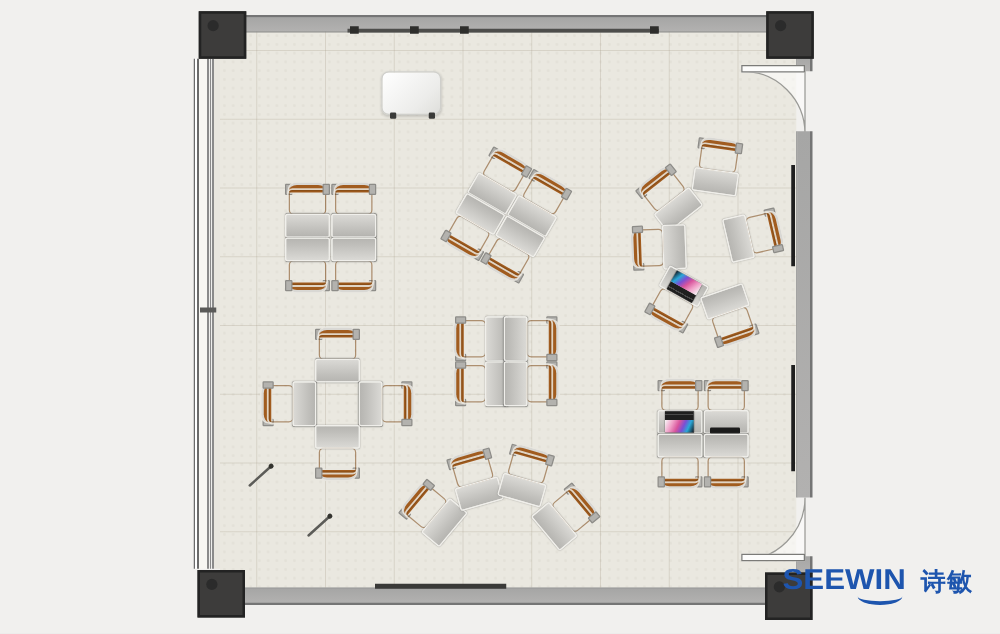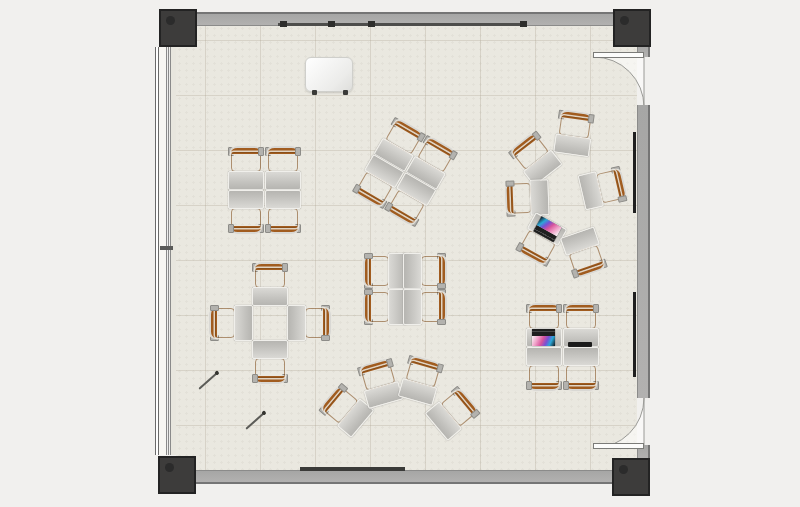--- a/index.html
+++ b/index.html
@@ -348,14 +348,19 @@
       </div>
       <div class="unit" style="left: 563px; top: 347px; transform: rotate(180deg);">
         <div class="chair">
           <div class="chair-back"></div>
           <div class="chair-seat"></div>
         </div>
         <div class="desk"></div>
       </div>
     </div>
 
+  <div class="logo">
+    <span class="logo-en">SEEWIN</span>
+    <span class="logo-swoosh"></span>
+    <span class="logo-cjk">诗敏</span>
+  </div>
 
 </div>
 
 </body></html>

